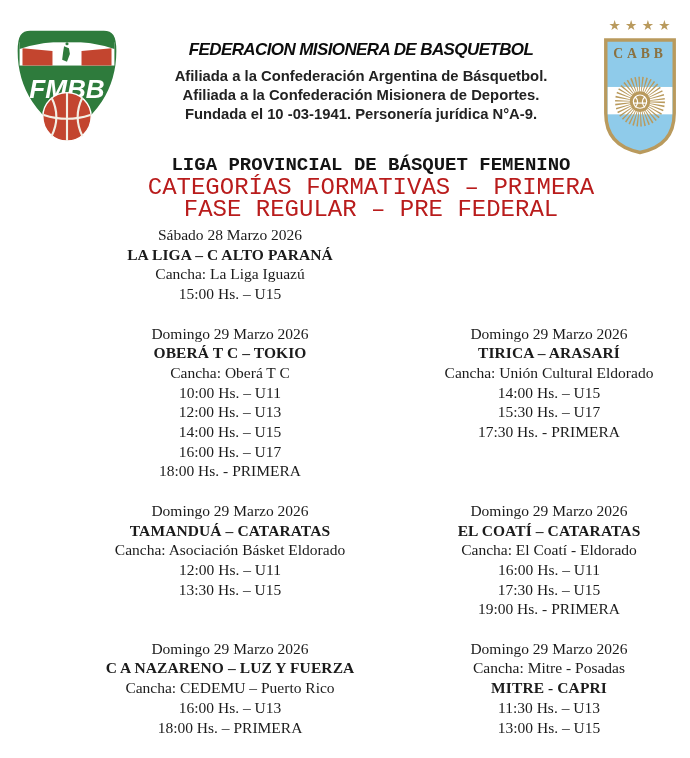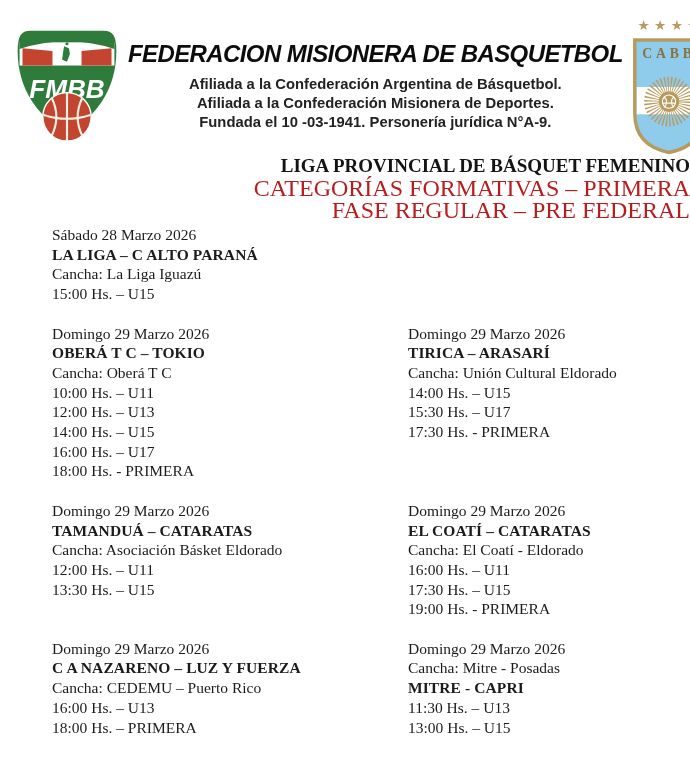--- a/index.html
+++ b/index.html
@@ -9,39 +9,39 @@
     font-family:"Liberation Serif", serif; color:#1b1b1b; overflow:hidden;
   }
 
   
   .header { display:flex; align-items:flex-start; padding:10px 4px 0 8px; height:150px; }
   .logo-left { width:120px; flex:0 0 120px; padding-top:12px; }
   .logo-left svg { width:118px; height:120px; display:block; }
   .header-center { flex:1 1 auto; text-align:center; padding-top:30px; }
   .org-name {
     font-family:"Liberation Sans", sans-serif; font-weight:bold; font-style:italic;
-    font-size:24px; letter-spacing:-0.6px; color:#0c0c0c; white-space:nowrap;
+    font-size:17px; letter-spacing:-0.6px; color:#0c0c0c; white-space:nowrap;
   }
   .affil {
     font-family:"Liberation Sans", sans-serif; font-weight:bold;
     font-size:14.8px; line-height:19px; color:#222222;
   }
   .affil.first { margin-top:7px; }
   .logo-right { width:92px; flex:0 0 92px; padding-top:4px; }
   .logo-right svg { width:88px; height:142px; display:block; margin:0 auto; }
 
   
-  .titles { margin-left:52px; text-align:right; margin-top:4px; }
+  .titles { margin-left:52px; text-align:center; margin-top:4px;font-family:Liberation Mono, monospace; }
   .title-1 { font-size:19px; font-weight:bold; line-height:23px; color:#141414; }
   .title-2, .title-3 { font-size:24px; line-height:22px; color:#b91c1c; }
 
   
   .schedule { padding-left:52px; margin-top:4px; font-size:15.5px; line-height:19.7px; color:#1b1b1b; }
   .srow { display:grid; grid-template-columns:356px 1fr; align-items:start; margin-bottom:19.7px; }
-  .match-block .line { white-space:nowrap; }
+  .match-block .line { white-space:nowrap;text-align:center; }
   .match-block .match { font-weight:bold; letter-spacing:0.1px; }
 </style>
 </head>
 <body>
 
 <header class="header">
 
   <div class="logo-left">
     <svg viewBox="0 0 120 124">
 

